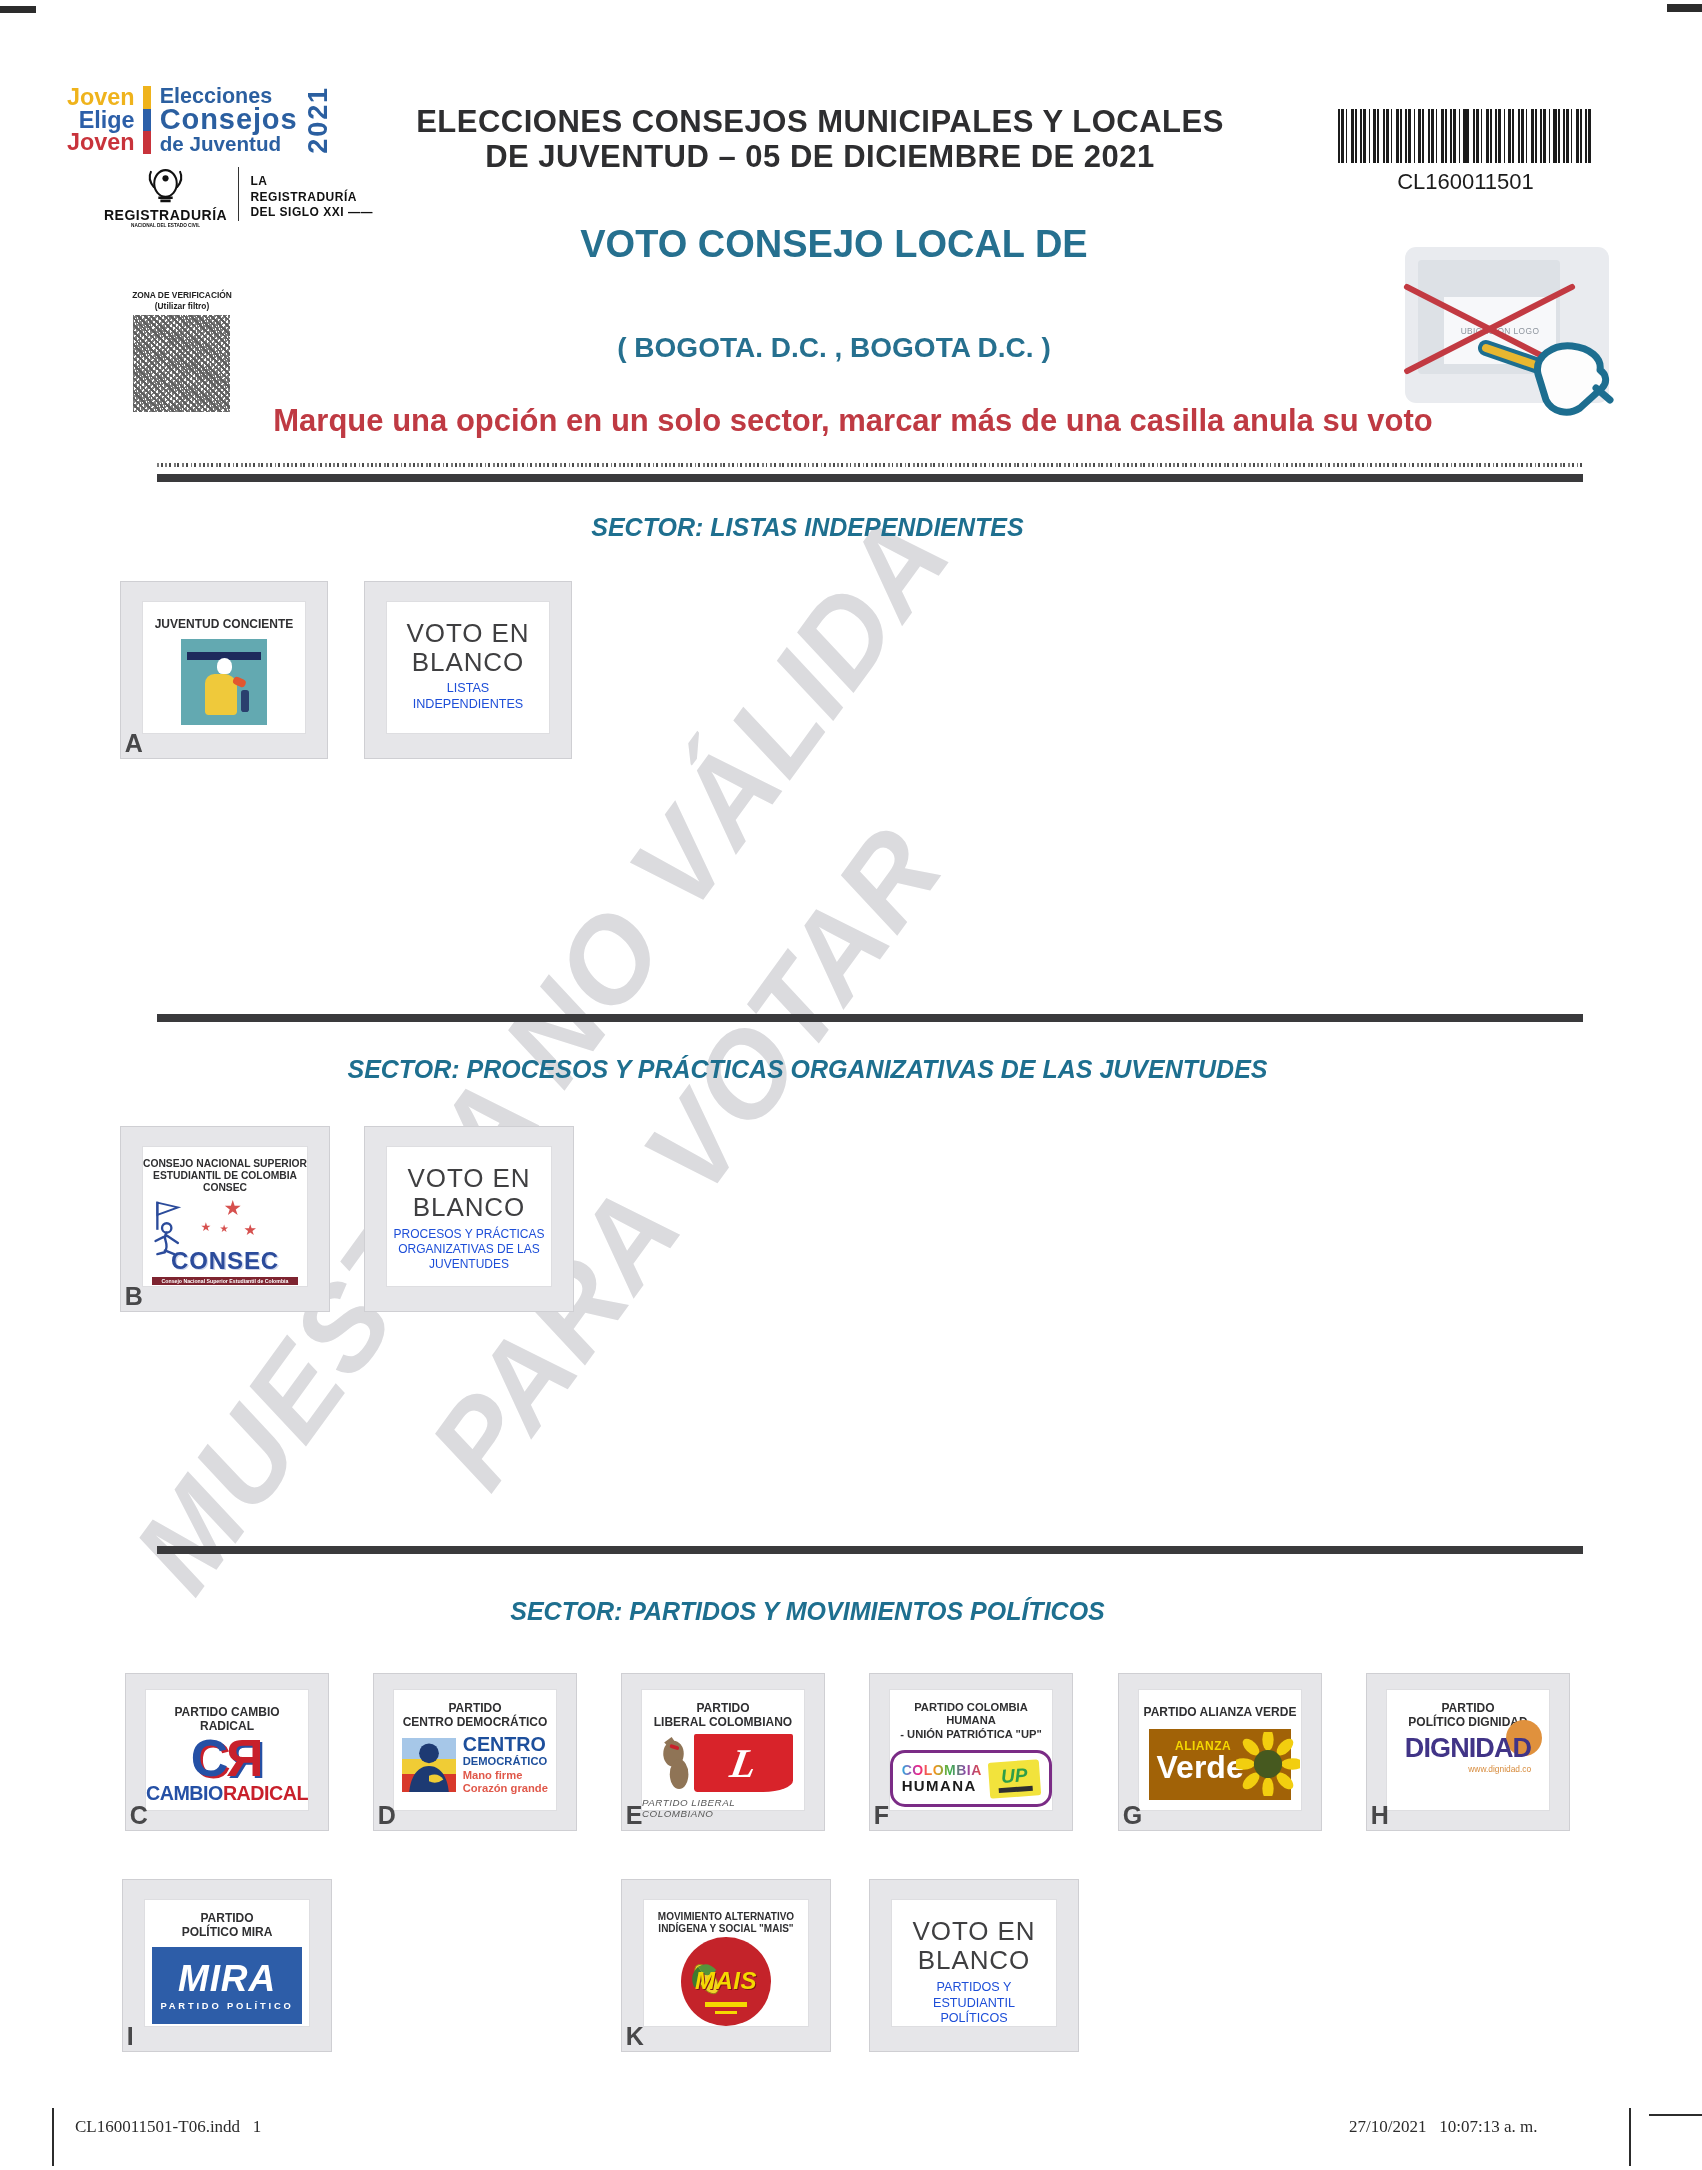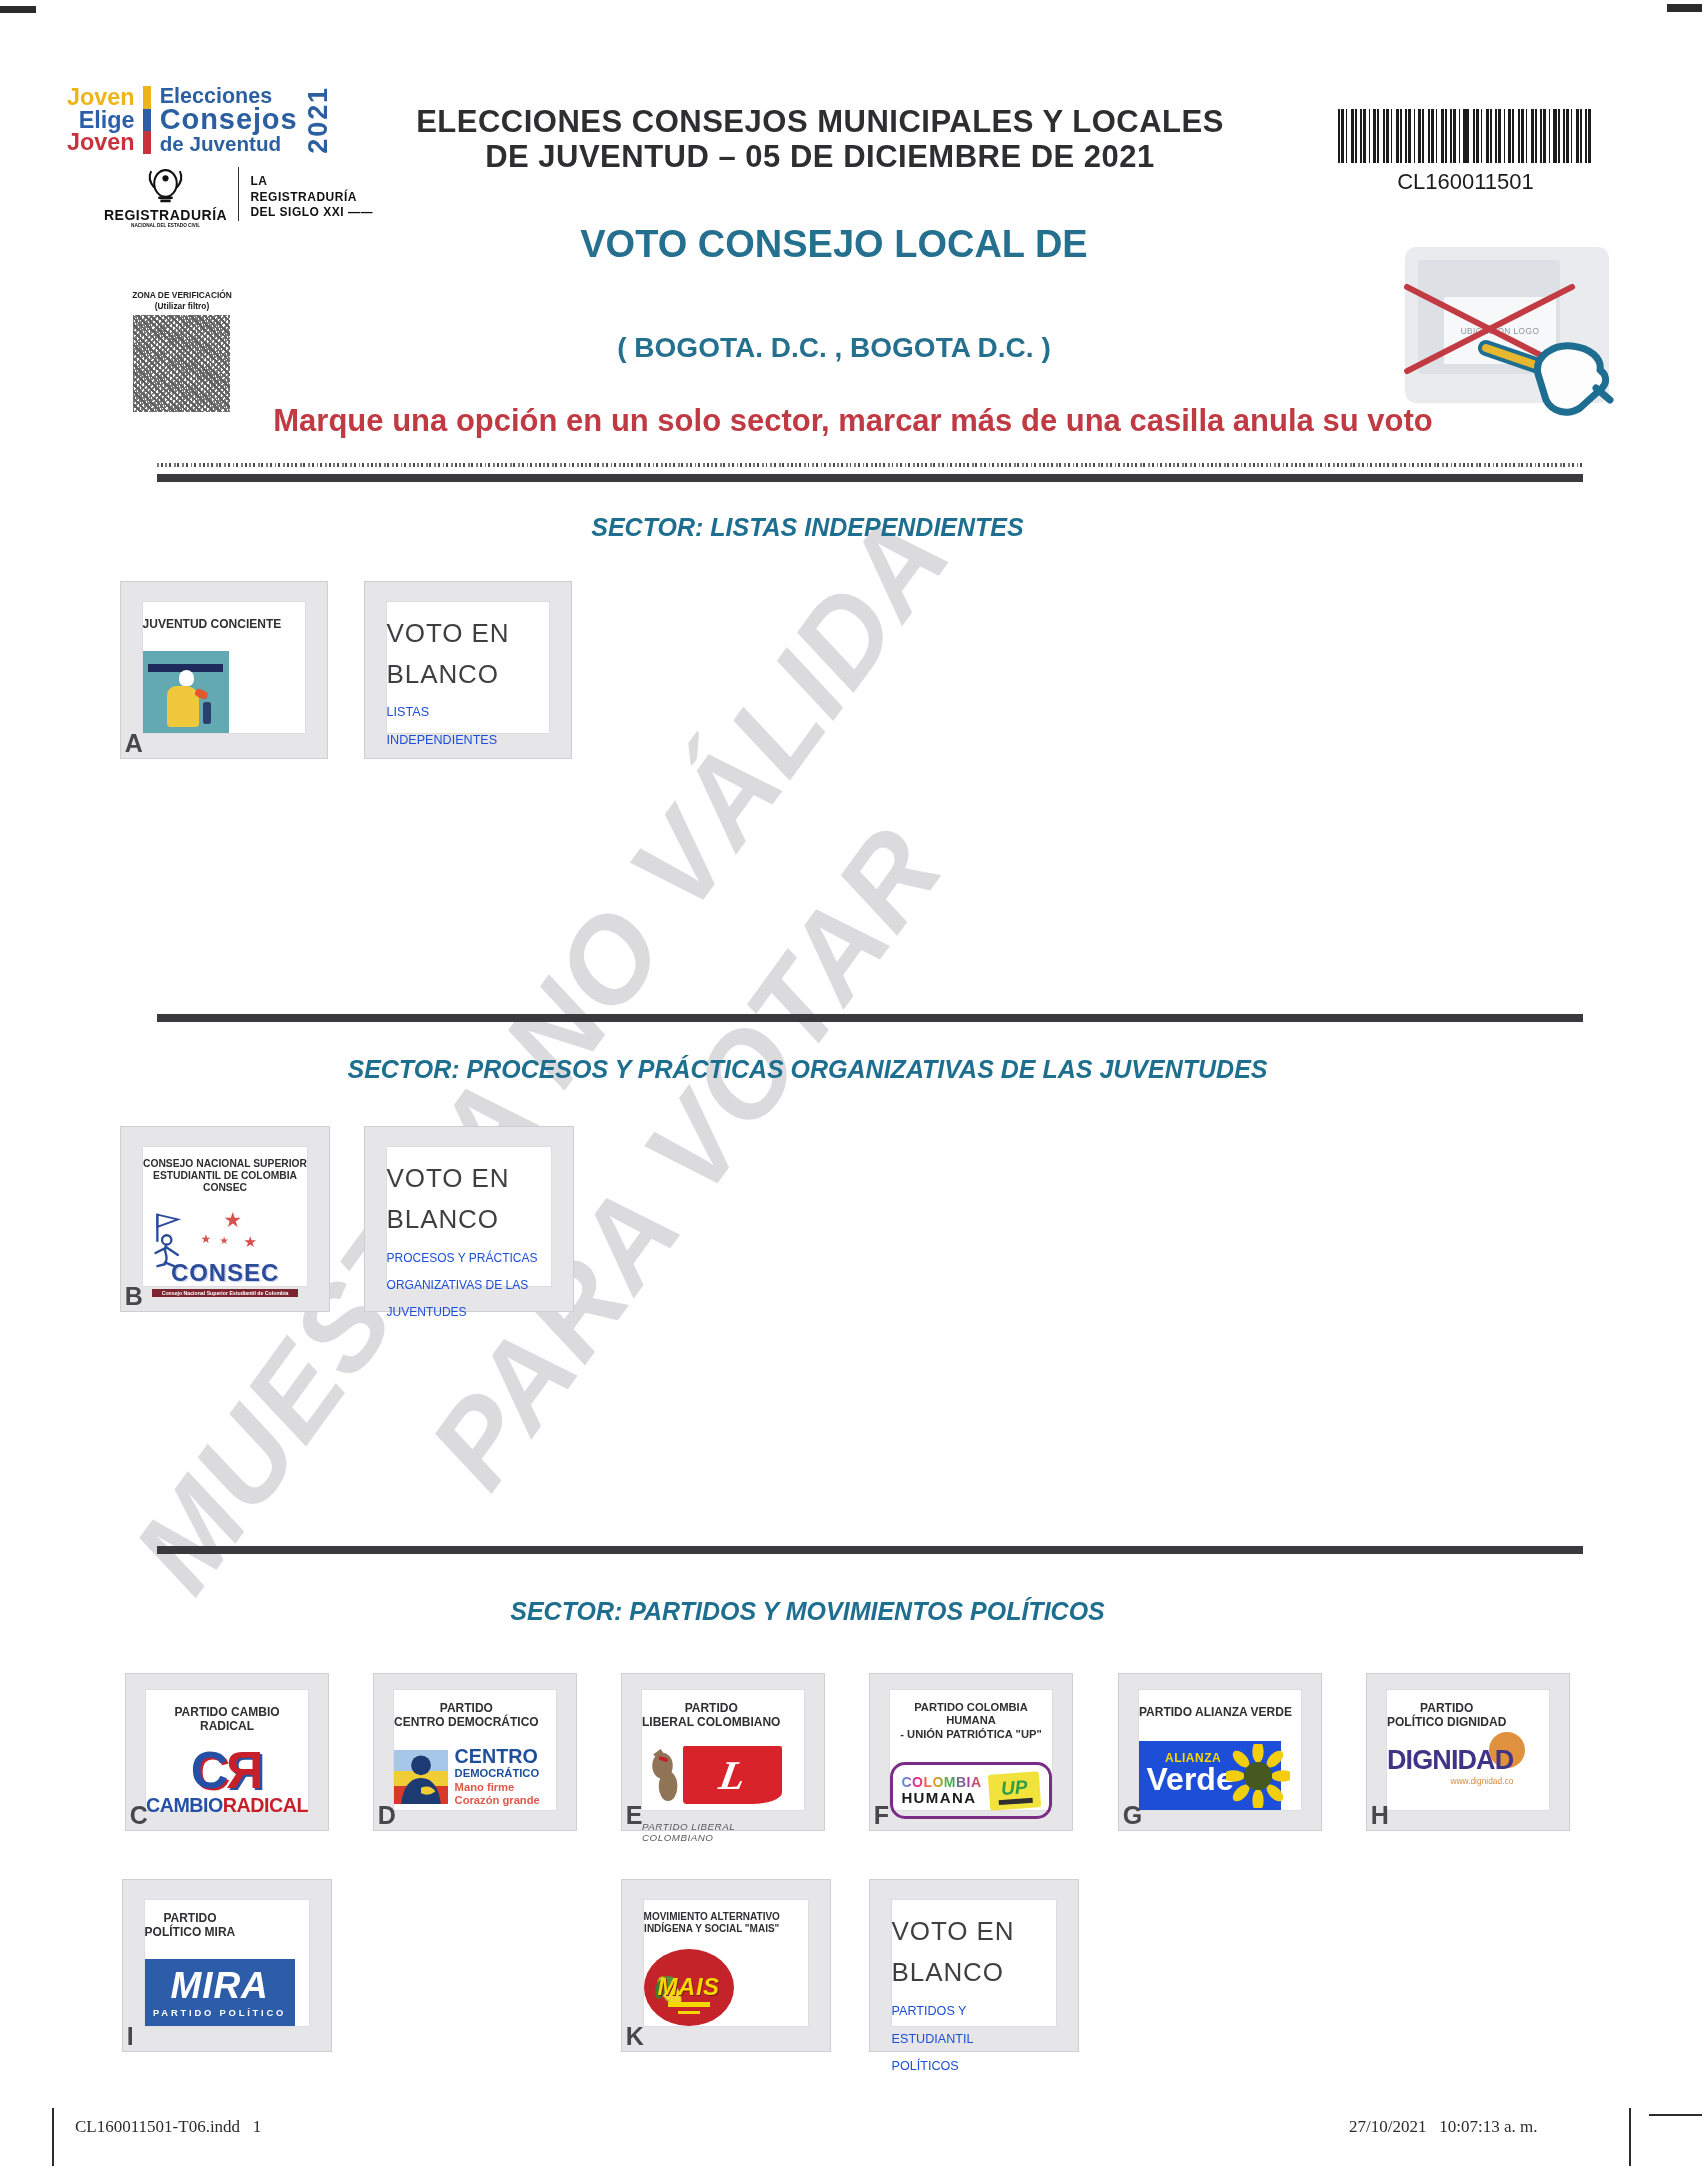--- a/index.html
+++ b/index.html
@@ -77,21 +77,21 @@
   .microline{position:absolute;left:157px;top:463px;width:1426px;height:3.7px;
              background:repeating-linear-gradient(90deg,#7a7a7a 0 1.9px,transparent 1.9px 3.7px,#4a4a4a 3.7px 5.6px,transparent 5.6px 8.4px);}
   .hbar{position:absolute;left:157px;width:1426px;height:8.4px;background:#3A3A3C;}
 
   .sector-h{position:absolute;left:0;width:1615px;text-align:center;color:#1E6F8F;
             font-weight:700;font-style:italic;font-size:25px;}
 
   
   .frame{position:absolute;background:#E6E6E9;border:0.9px solid #CFCFD3;}
   .panel{position:absolute;left:20.6px;right:20.6px;top:19px;bottom:24px;background:#fff;border:0.9px solid #DEDEE1;
-         display:flex;flex-direction:column;align-items:flex-start;padding-top:7.5px;box-sizing:border-box;gap:12px;}
+         display:flex;flex-direction:column;align-items:center;padding-top:7.5px;box-sizing:border-box;}
   .panel.tight{left:19px;right:19px;top:15px;bottom:19px;}
   .letter{position:absolute;left:3.7px;bottom:1.9px;font-size:25px;font-weight:900;color:#48484A;line-height:1;}
   .ct{font-size:12px;font-weight:700;color:#2F2F31;text-align:center;line-height:1.18;margin-top:7.5px;}
   .vbl{font-size:26px;color:#3F3F41;letter-spacing:0.9px;line-height:1.12;}
   .vbl.first{margin-top:9.4px;}
   .vbs{font-size:12px;color:#1d4ed8;line-height:1.25;}
 
   
   .logo-jc{width:86px;height:86px;background:#63A9B1;position:relative;margin-top:7.5px;}
   .jc-band{position:absolute;left:5.6px;right:5.6px;top:13px;height:8.4px;background:#1E2A5C;}
@@ -141,21 +141,21 @@
   .ch-colombia{font-size:14px;font-weight:900;letter-spacing:0.5px;color:#2aa84a;
                background:linear-gradient(90deg,#29ABE2,#EC1C8B,#F7941D,#39B54A,#8E44AD,#E74C3C);
                -webkit-background-clip:text;background-clip:text;-webkit-text-fill-color:transparent;}
   .ch-humana{font-size:15px;font-weight:900;color:#1b1b1b;letter-spacing:1.4px;line-height:1.1;}
   .ch-up{width:51px;height:36px;background:#F2E33C;transform:rotate(-4deg);display:flex;flex-direction:column;
          align-items:center;justify-content:center;border-radius:2.8px;flex:none;}
   .ch-up-txt{color:#2E9E48;font-weight:900;font-size:19px;font-style:italic;line-height:1;}
   .ch-upbar{width:34px;height:4.7px;background:#2f2f2f;margin-top:1.9px;}
 
   
-  .logo-av{position:relative;width:142px;height:71px;background:#1d4ed8;margin-top:9.4px;}
+  .logo-av{position:relative;width:142px;height:71px;background:#a16207;margin-top:9.4px;}
   .av-alianza{position:absolute;left:26px;top:10.3px;color:#F5D800;font-weight:900;font-size:12px;letter-spacing:0.5px;}
   .av-verde{position:absolute;left:7.5px;top:22.5px;color:#fff;font-weight:900;font-size:32px;line-height:1;}
   .av-flower{position:absolute;right:-9.4px;top:3.7px;width:64px;height:64px;}
 
   
   .logo-dg{position:relative;margin-top:3px;}
   .dg-circle{position:absolute;right:-11.2px;top:-13px;width:36px;height:36px;border-radius:50%;background:#E0913D;}
   .dg-name{position:relative;font-size:27px;font-weight:900;color:#413487;letter-spacing:-0.9px;}
   .dg-url{position:relative;text-align:right;font-size:8.4px;color:#D78A3A;margin-top:0.9px;}
 

